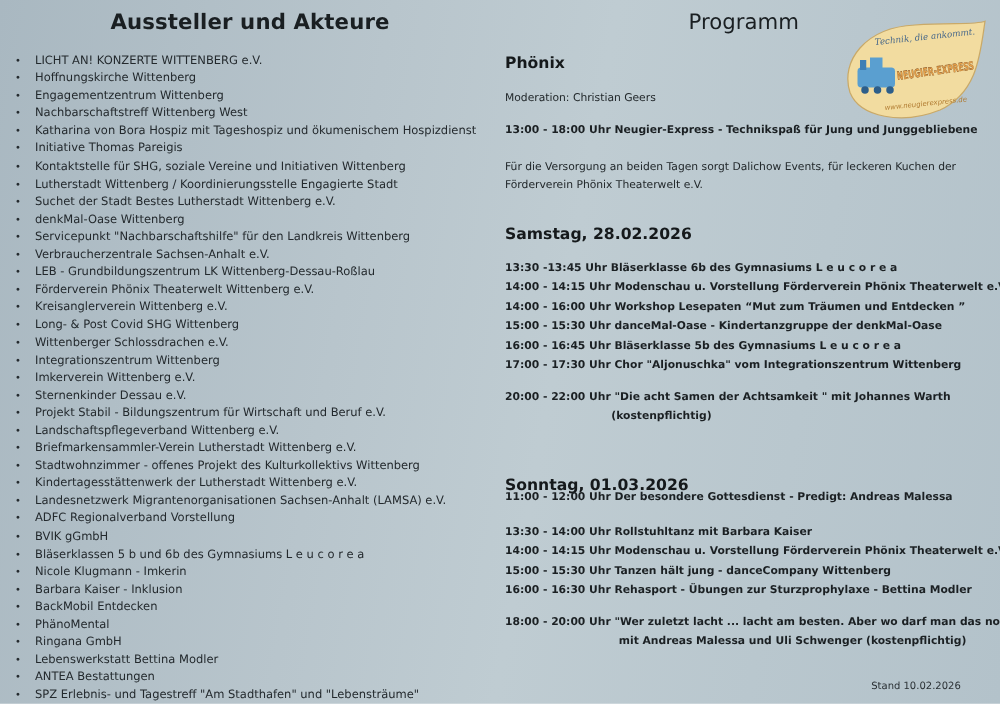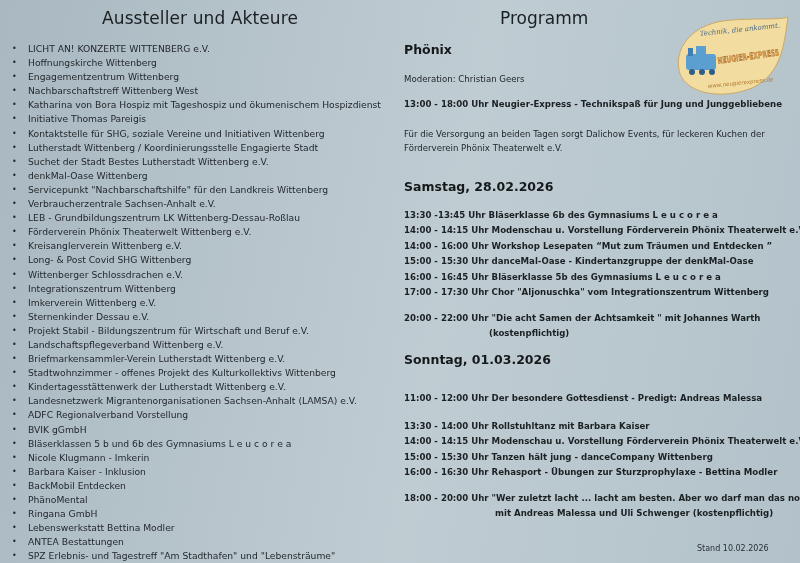--- a/index.html
+++ b/index.html
@@ -8,40 +8,40 @@
     background: linear-gradient(100deg, #a9b8c1 0%, #b8c5cc 35%, #bfccd2 55%, #b3c2ca 100%);
     font-family: "DejaVu Sans", sans-serif;
     color: #1c2226;
     position: relative;
   }
   .left {
     position: absolute; left: 0; top: 0; width: 400px; height: 563px;
   }
   .left h1 {
     position: absolute; left: 0; width: 400px; top: 8px; margin: 0;
-    text-align: center; font-size: 17px; font-weight: normal; color: #1a1f22;
+    text-align: center; font-size: 17px; font-weight: bold; color: #1a1f22;
     letter-spacing: 0.1px;
   }
   .left ul {
     position: absolute; left: 0; top: 42px; margin: 0; padding: 0; list-style: none;
   }
   .left li {
     position: relative; height: 14.1px; line-height: 14.1px;
     font-size: 9.2px; white-space: nowrap; color: #23292d;
     padding-left: 28px;
   }
   .left li::before {
     content: "•"; position: absolute; left: 12px; top: 0; font-size: 8px;
   }
   .right {
     position: absolute; left: 400px; top: 0; width: 400px; height: 563px;
   }
   .right h1 {
     position: absolute; left: 100px; width: 190px; top: 8px; margin: 0;
-    font-size: 17px; font-weight: normal; color: #1a1f22;
+    text-align: center; font-size: 17px; font-weight: normal; color: #1a1f22;
   }
   .sec { position: absolute; left: 4px; font-weight: bold; font-size: 12.5px; color: #15191b; }
   .txt { position: absolute; left: 4px; font-size: 8.6px; line-height: 14px; white-space: nowrap; color: #22282b; }
   .ev { position: absolute; left: 4px; font-size: 8.6px; font-weight: bold; line-height: 15.4px; white-space: nowrap; color: #1b2023; }
   .ev .indent { display: block; padding-left: 85px; }
   .ev.ind2 .indent { padding-left: 91px; }
   .stand { position: absolute; left: 297px; top: 544px; font-size: 8px; color: #2a3034; }
   .logo {
     position: absolute; left: 672px; top: 14px; width: 118px; height: 82px;
   }
@@ -106,21 +106,21 @@
   <div class="ev" style="top:223.4px;">14:00 - 14:15 Uhr Modenschau u. Vorstellung Förderverein Phönix Theaterwelt e.V.</div>
   <div class="ev" style="top:238.8px;">14:00 - 16:00 Uhr Workshop Lesepaten “Mut zum Träumen und Entdecken ”</div>
   <div class="ev" style="top:254.2px;">15:00 - 15:30 Uhr danceMal-Oase - Kindertanzgruppe der denkMal-Oase</div>
   <div class="ev" style="top:269.6px;">16:00 - 16:45 Uhr Bläserklasse 5b des Gymnasiums L e u c o r e a</div>
   <div class="ev" style="top:285px;">17:00 - 17:30 Uhr Chor "Aljonuschka" vom Integrationszentrum Wittenberg</div>
   <div class="ev" style="top:311px;">
     <span>20:00 - 22:00 Uhr "Die acht Samen der Achtsamkeit " mit Johannes Warth</span>
     <span class="indent">(kostenpflichtig)</span>
   </div>
 
-  <div class="sec" style="top:352px;">Sonntag, 01.03.2026</div>
+  <div class="sec" style="top:380px;">Sonntag, 01.03.2026</div>
   <div class="ev" style="top:391px;">11:00 - 12:00 Uhr Der besondere Gottesdienst - Predigt: Andreas Malessa</div>
   <div class="ev" style="top:419px;">13:30 - 14:00 Uhr Rollstuhltanz mit Barbara Kaiser</div>
   <div class="ev" style="top:434.4px;">14:00 - 14:15 Uhr Modenschau u. Vorstellung Förderverein Phönix Theaterwelt e.V.</div>
   <div class="ev" style="top:449.8px;">15:00 - 15:30 Uhr Tanzen hält jung - danceCompany Wittenberg</div>
   <div class="ev" style="top:465.2px;">16:00 - 16:30 Uhr Rehasport - Übungen zur Sturzprophylaxe -  Bettina Modler</div>
   <div class="ev ind2" style="top:491px;">
     <span>18:00 - 20:00 Uhr "Wer zuletzt lacht ... lacht am besten. Aber wo darf man das noch? "</span>
     <span class="indent">mit Andreas Malessa und Uli Schwenger (kostenpflichtig)</span>
   </div>
 

